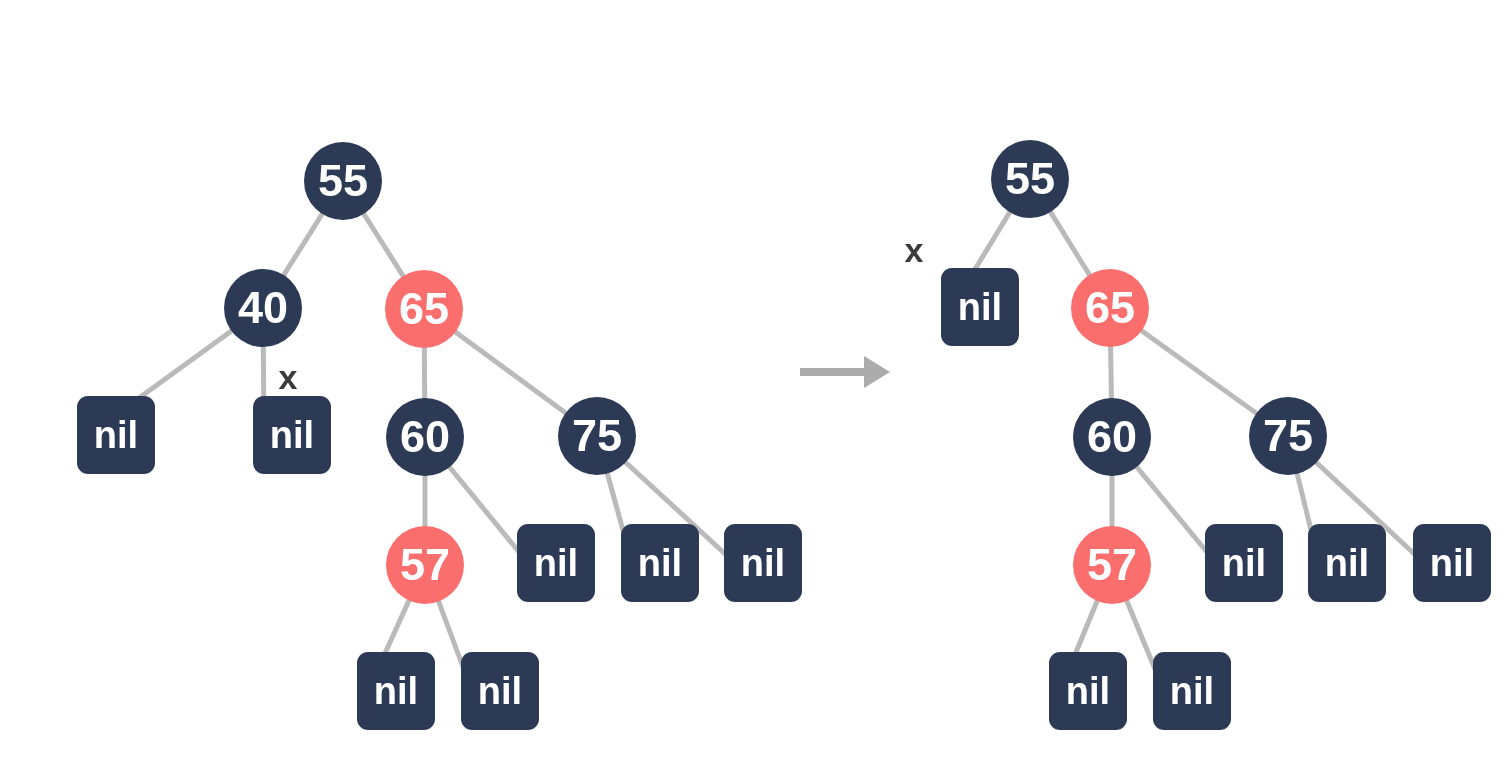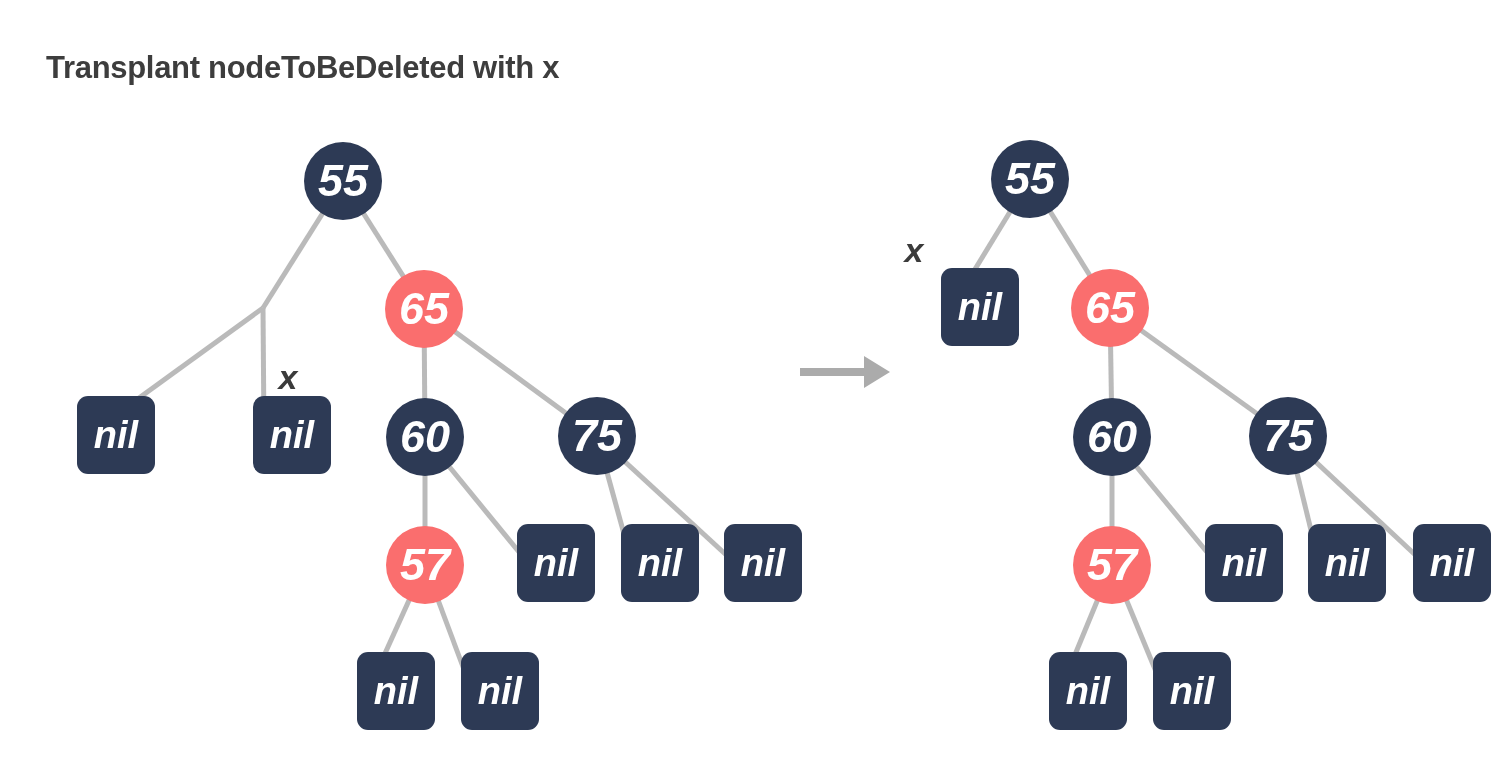--- a/index.html
+++ b/index.html
@@ -18,21 +18,21 @@
     margin: 0;
     font-size: 31px;
     font-weight: bold;
     letter-spacing: -0.3px;
     color: var(--title-text, #3d3d3d);
   }
   svg.edges { position: absolute; left: 0; top: 0; }
   svg .edge { stroke: var(--edge, #bababa); stroke-width: 5; }
   svg .arrow-line { stroke: var(--arrow, #ababab); stroke-width: 8; }
   svg .arrow-head { fill: var(--arrow, #ababab); }
-  #nodes-layer { position: absolute; left: 0; top: 0; width: 100%; height: 100%; font-style: italic; }
+  #nodes-layer { position: absolute; left: 0; top: 0; width: 100%; height: 100%; }
   .node {
     position: absolute;
     width: 78px;
     height: 78px;
     transform: translate(-50%, -50%);
     display: flex;
     align-items: center;
     justify-content: center;
     font-weight: bold;
     color: var(--node-text, #ffffff);
@@ -49,21 +49,20 @@
     font-weight: bold;
     font-size: 34px;
     color: var(--x-label-text, #3b3b3b);
     user-select: none;
   }
 </style>
 </head>
 <body>
 
 <div class="canvas">
-  <h1 class="title">Transplant nodeToBeDeleted with x</h1>
   <svg id="edges-layer" class="edges" width="1512" height="780" viewBox="0 0 1512 780">
       <line x1="343" y1="181" x2="263" y2="308" class="edge"></line>
       <line x1="343" y1="181" x2="424" y2="309" class="edge"></line>
       <line x1="263" y1="308" x2="88" y2="435" class="edge"></line>
       <line x1="263" y1="308" x2="264" y2="435" class="edge"></line>
       <line x1="424" y1="309" x2="425" y2="437" class="edge"></line>
       <line x1="424" y1="309" x2="597" y2="436" class="edge"></line>
       <line x1="425" y1="437" x2="425" y2="565" class="edge"></line>
       <line x1="425" y1="437" x2="528" y2="563" class="edge"></line>
       <line x1="597" y1="436" x2="632" y2="563" class="edge"></line>
@@ -80,20 +79,21 @@
       <line x1="1288" y1="436" x2="1424" y2="563" class="edge"></line>
       <line x1="1112" y1="565" x2="1060" y2="691" class="edge"></line>
       <line x1="1112" y1="565" x2="1164" y2="691" class="edge"></line>
       <g>
         <line x1="800" y1="372" x2="866" y2="372" class="arrow-line"></line>
         <polygon points="864,356 864,388 890,372" class="arrow-head"></polygon>
       </g>
     </svg>
   <div id="nodes-layer">
       <div class="node circle dark" style="left: 343px; top: 181px;">55</div>
+      <div class="node circle dark" style="left: 263px; top: 308px;">40</div>
       <div class="node circle red" style="left: 424px; top: 309px;">65</div>
       <div class="node circle dark" style="left: 425px; top: 437px;">60</div>
       <div class="node circle dark" style="left: 597px; top: 436px;">75</div>
       <div class="node circle red" style="left: 425px; top: 565px;">57</div>
       <div class="node square dark" style="left: 88px; top: 435px;">nil</div>
       <div class="node square dark" style="left: 264px; top: 435px;">nil</div>
       <div class="node square dark" style="left: 528px; top: 563px;">nil</div>
       <div class="node square dark" style="left: 632px; top: 563px;">nil</div>
       <div class="node square dark" style="left: 735px; top: 563px;">nil</div>
       <div class="node square dark" style="left: 368px; top: 691px;">nil</div>

